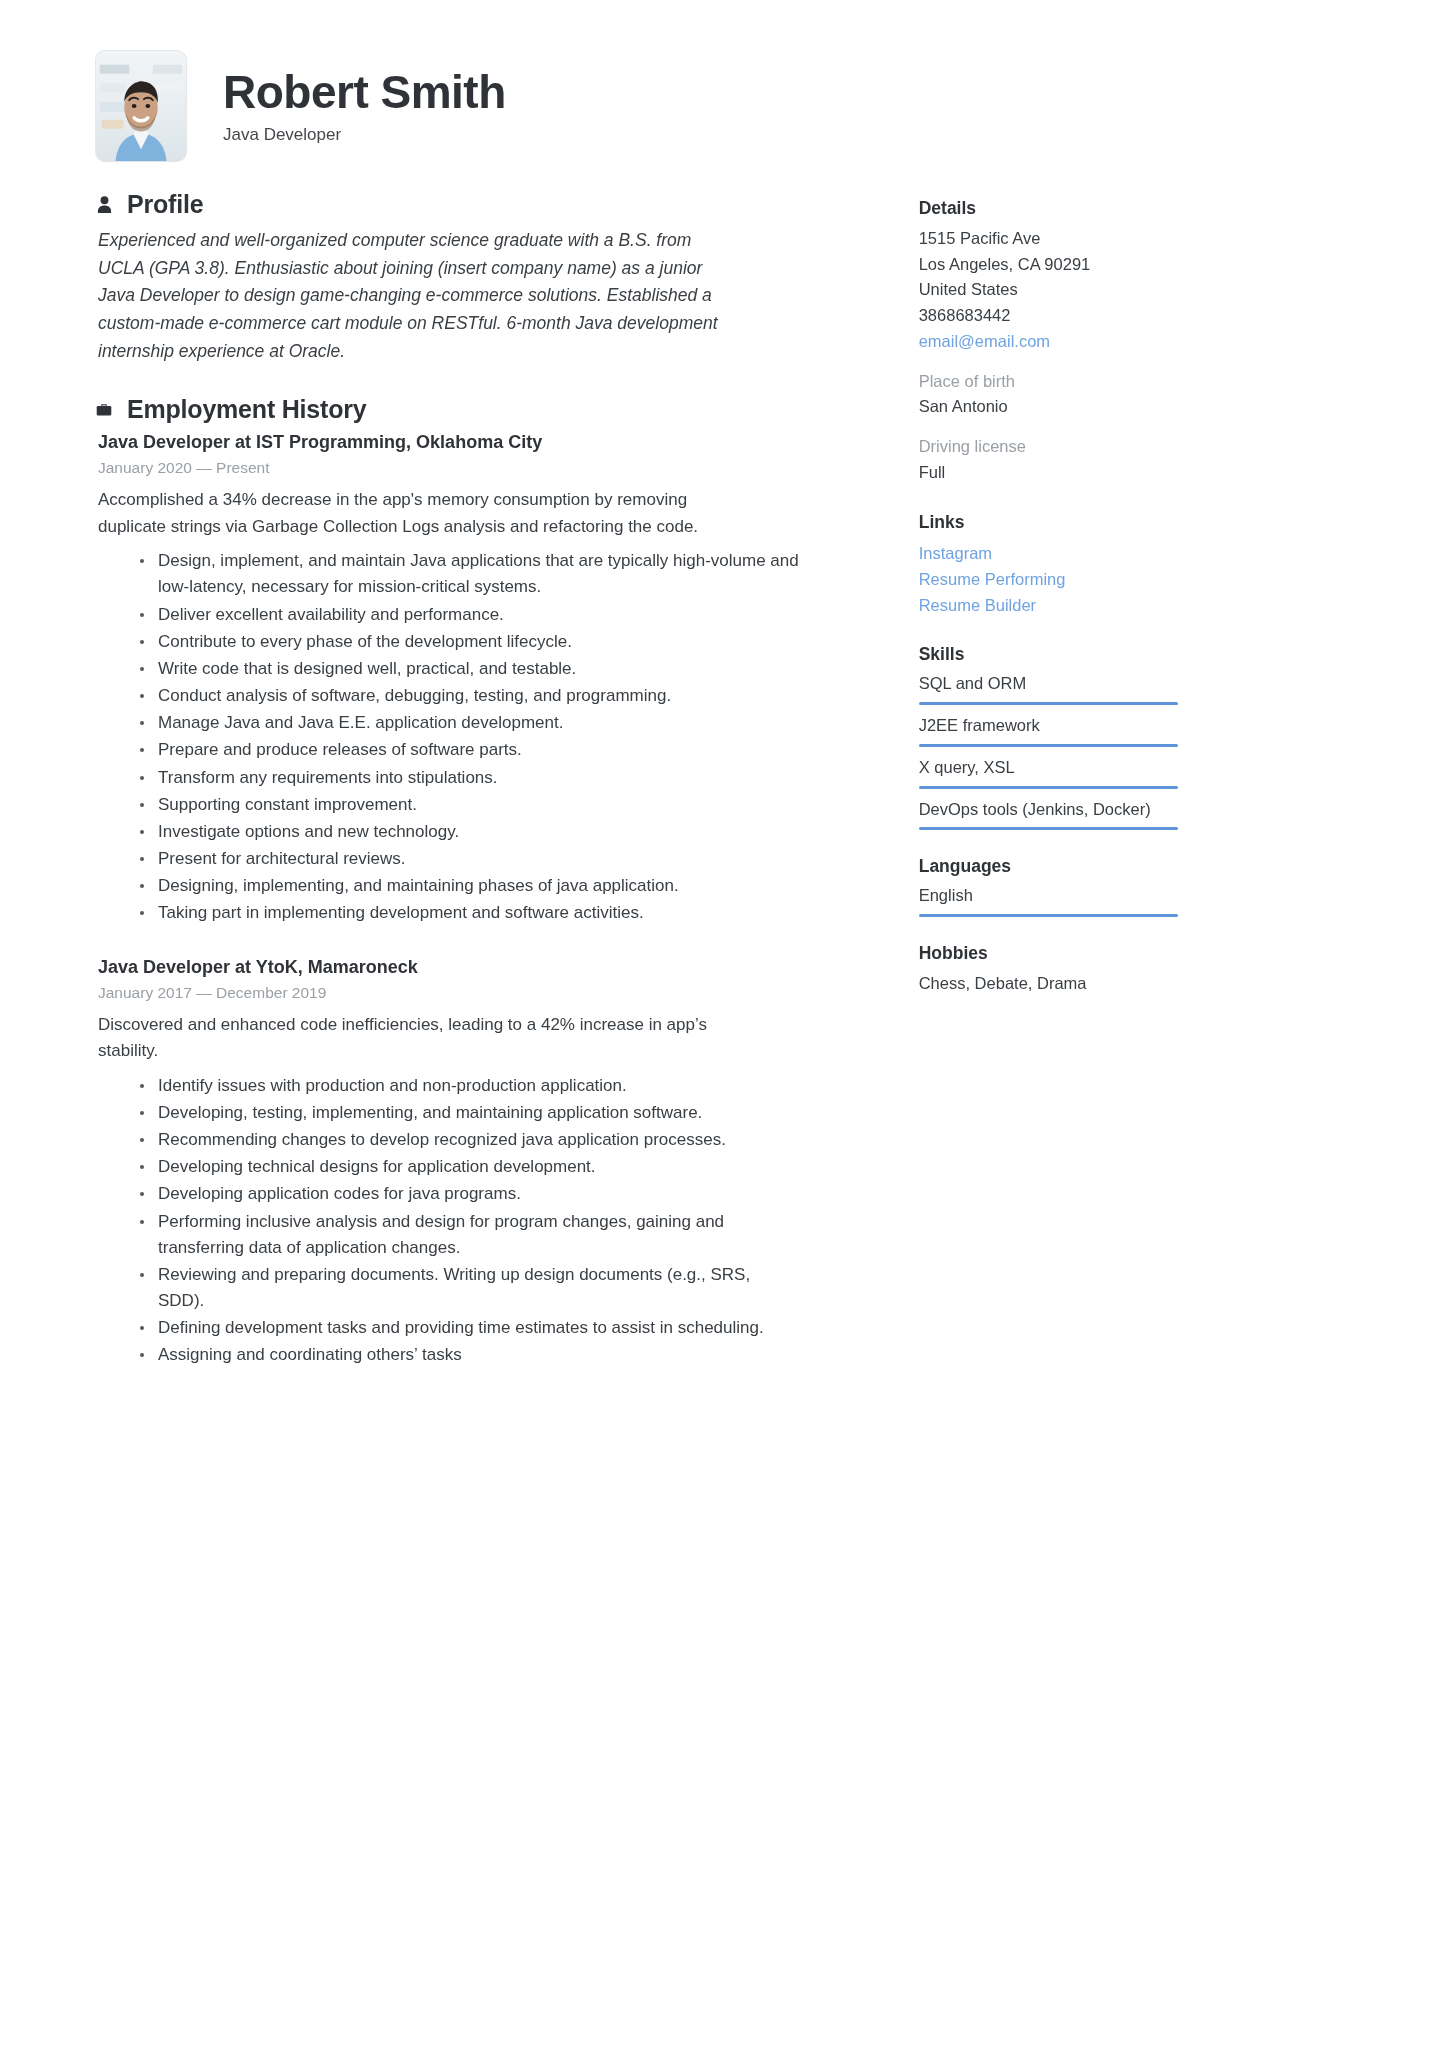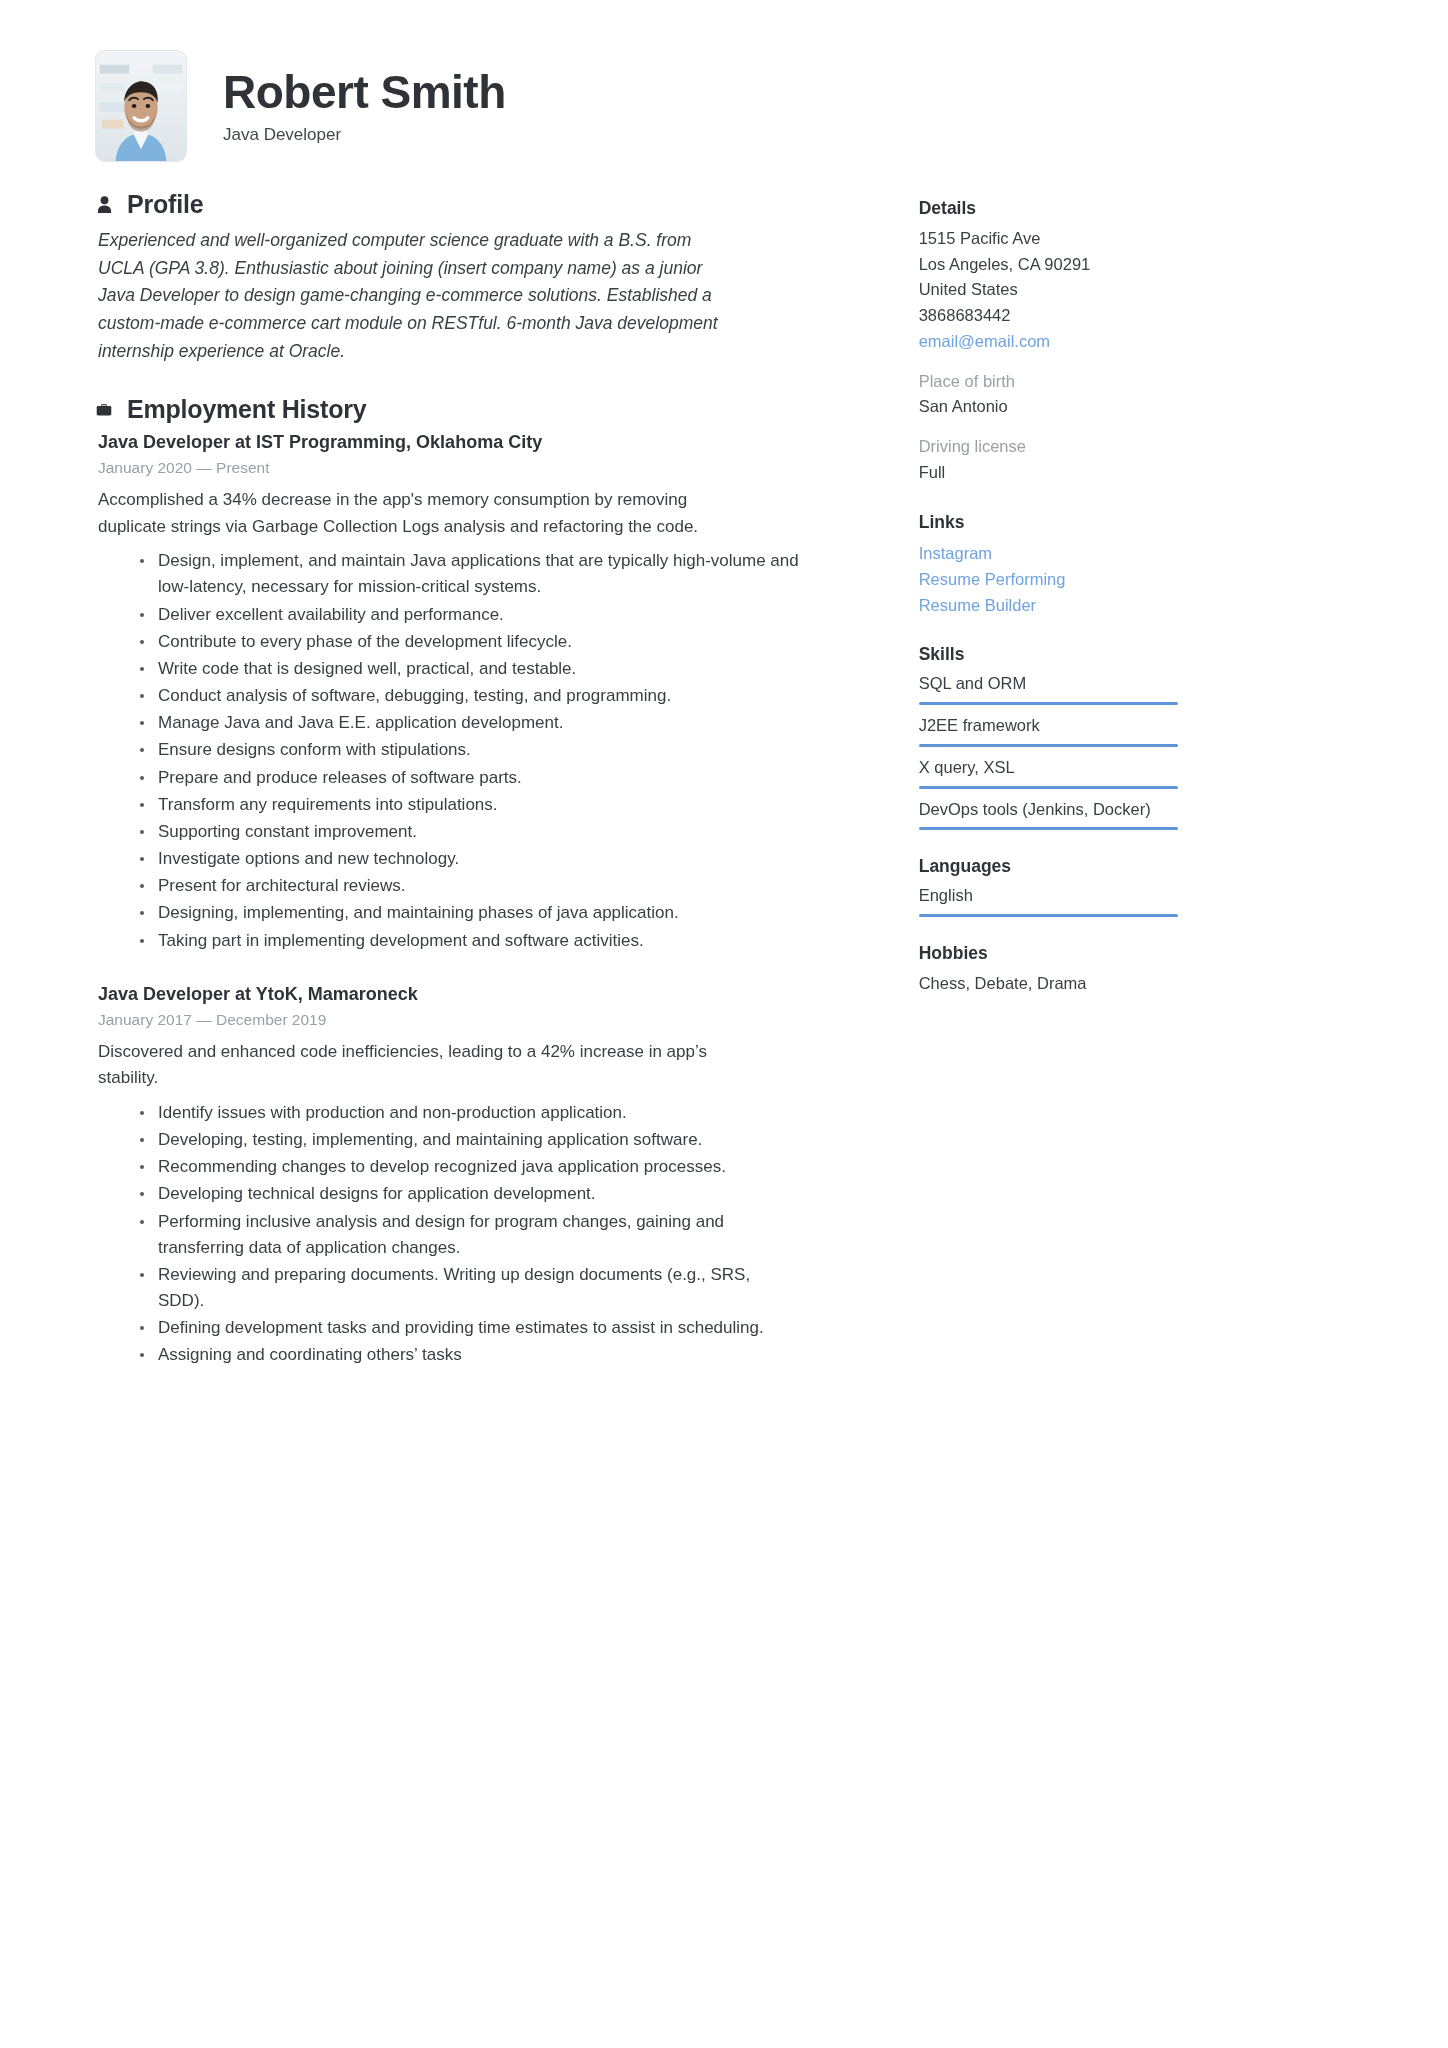--- a/index.html
+++ b/index.html
@@ -270,40 +270,40 @@
           <div class="job-heading">Java Developer at IST Programming, Oklahoma City</div>
           <div class="job-dates">January 2020 — Present</div>
           <div class="job-summary">Accomplished a 34% decrease in the app's memory consumption by removing duplicate strings via Garbage Collection Logs analysis and refactoring the code.</div>
           <ul class="bullets">
             <li>Design, implement, and maintain Java applications that are typically high-volume and low-latency, necessary for mission-critical systems.</li>
             <li>Deliver excellent availability and performance.</li>
             <li>Contribute to every phase of the development lifecycle.</li>
             <li>Write code that is designed well, practical, and testable.</li>
             <li>Conduct analysis of software, debugging, testing, and programming.</li>
             <li>Manage Java and Java E.E. application development.</li>
-            <li>Ensure designs conform with stipulations.</li>
             <li>Prepare and produce releases of software parts.</li>
             <li>Transform any requirements into stipulations.</li>
             <li>Supporting constant improvement.</li>
             <li>Investigate options and new technology.</li>
             <li>Present for architectural reviews.</li>
             <li>Designing, implementing, and maintaining phases of java application.</li>
             <li>Taking part in implementing development and software activities.</li>
           </ul>
         </div>
 
         <div class="job">
           <div class="job-heading">Java Developer at YtoK, Mamaroneck</div>
           <div class="job-dates">January 2017 — December 2019</div>
           <div class="job-summary">Discovered and enhanced code inefficiencies, leading to a 42% increase in app’s stability.</div>
           <ul class="bullets">
             <li>Identify issues with production and non-production application.</li>
             <li>Developing, testing, implementing, and maintaining application software.</li>
             <li>Recommending changes to develop recognized java application processes.</li>
             <li>Developing technical designs for application development.</li>
+            <li>Developing application codes for java programs.</li>
             <li>Performing inclusive analysis and design for program changes, gaining and transferring data of application changes.</li>
             <li>Reviewing and preparing documents. Writing up design documents (e.g., SRS, SDD).</li>
             <li>Defining development tasks and providing time estimates to assist in scheduling.</li>
             <li>Assigning and coordinating others’ tasks</li>
           </ul>
         </div>
 
       </div>
     </div>
 

